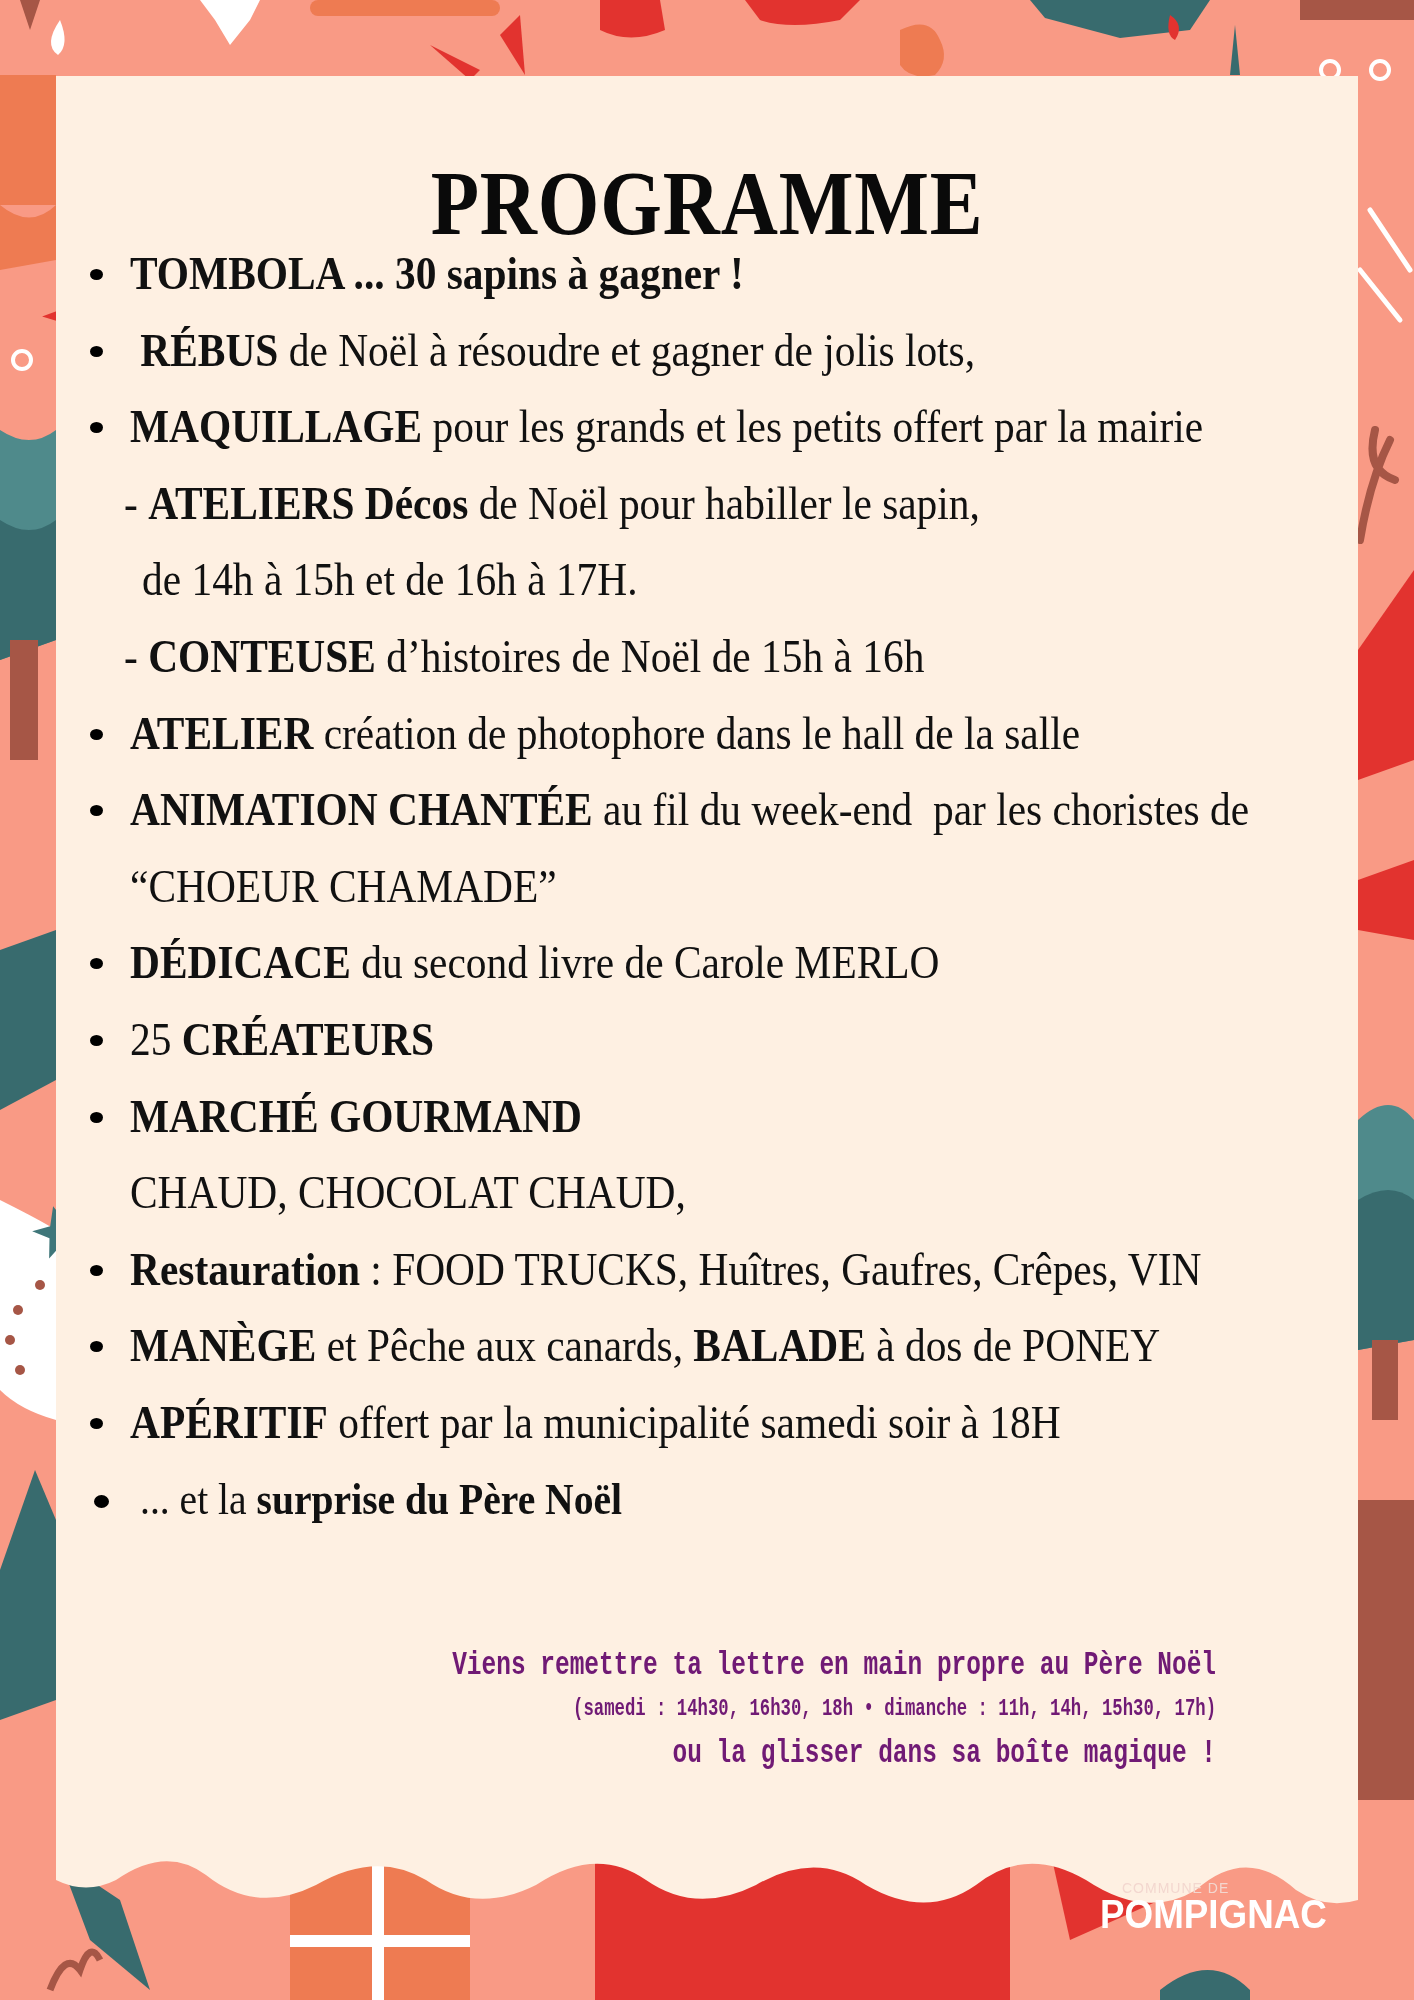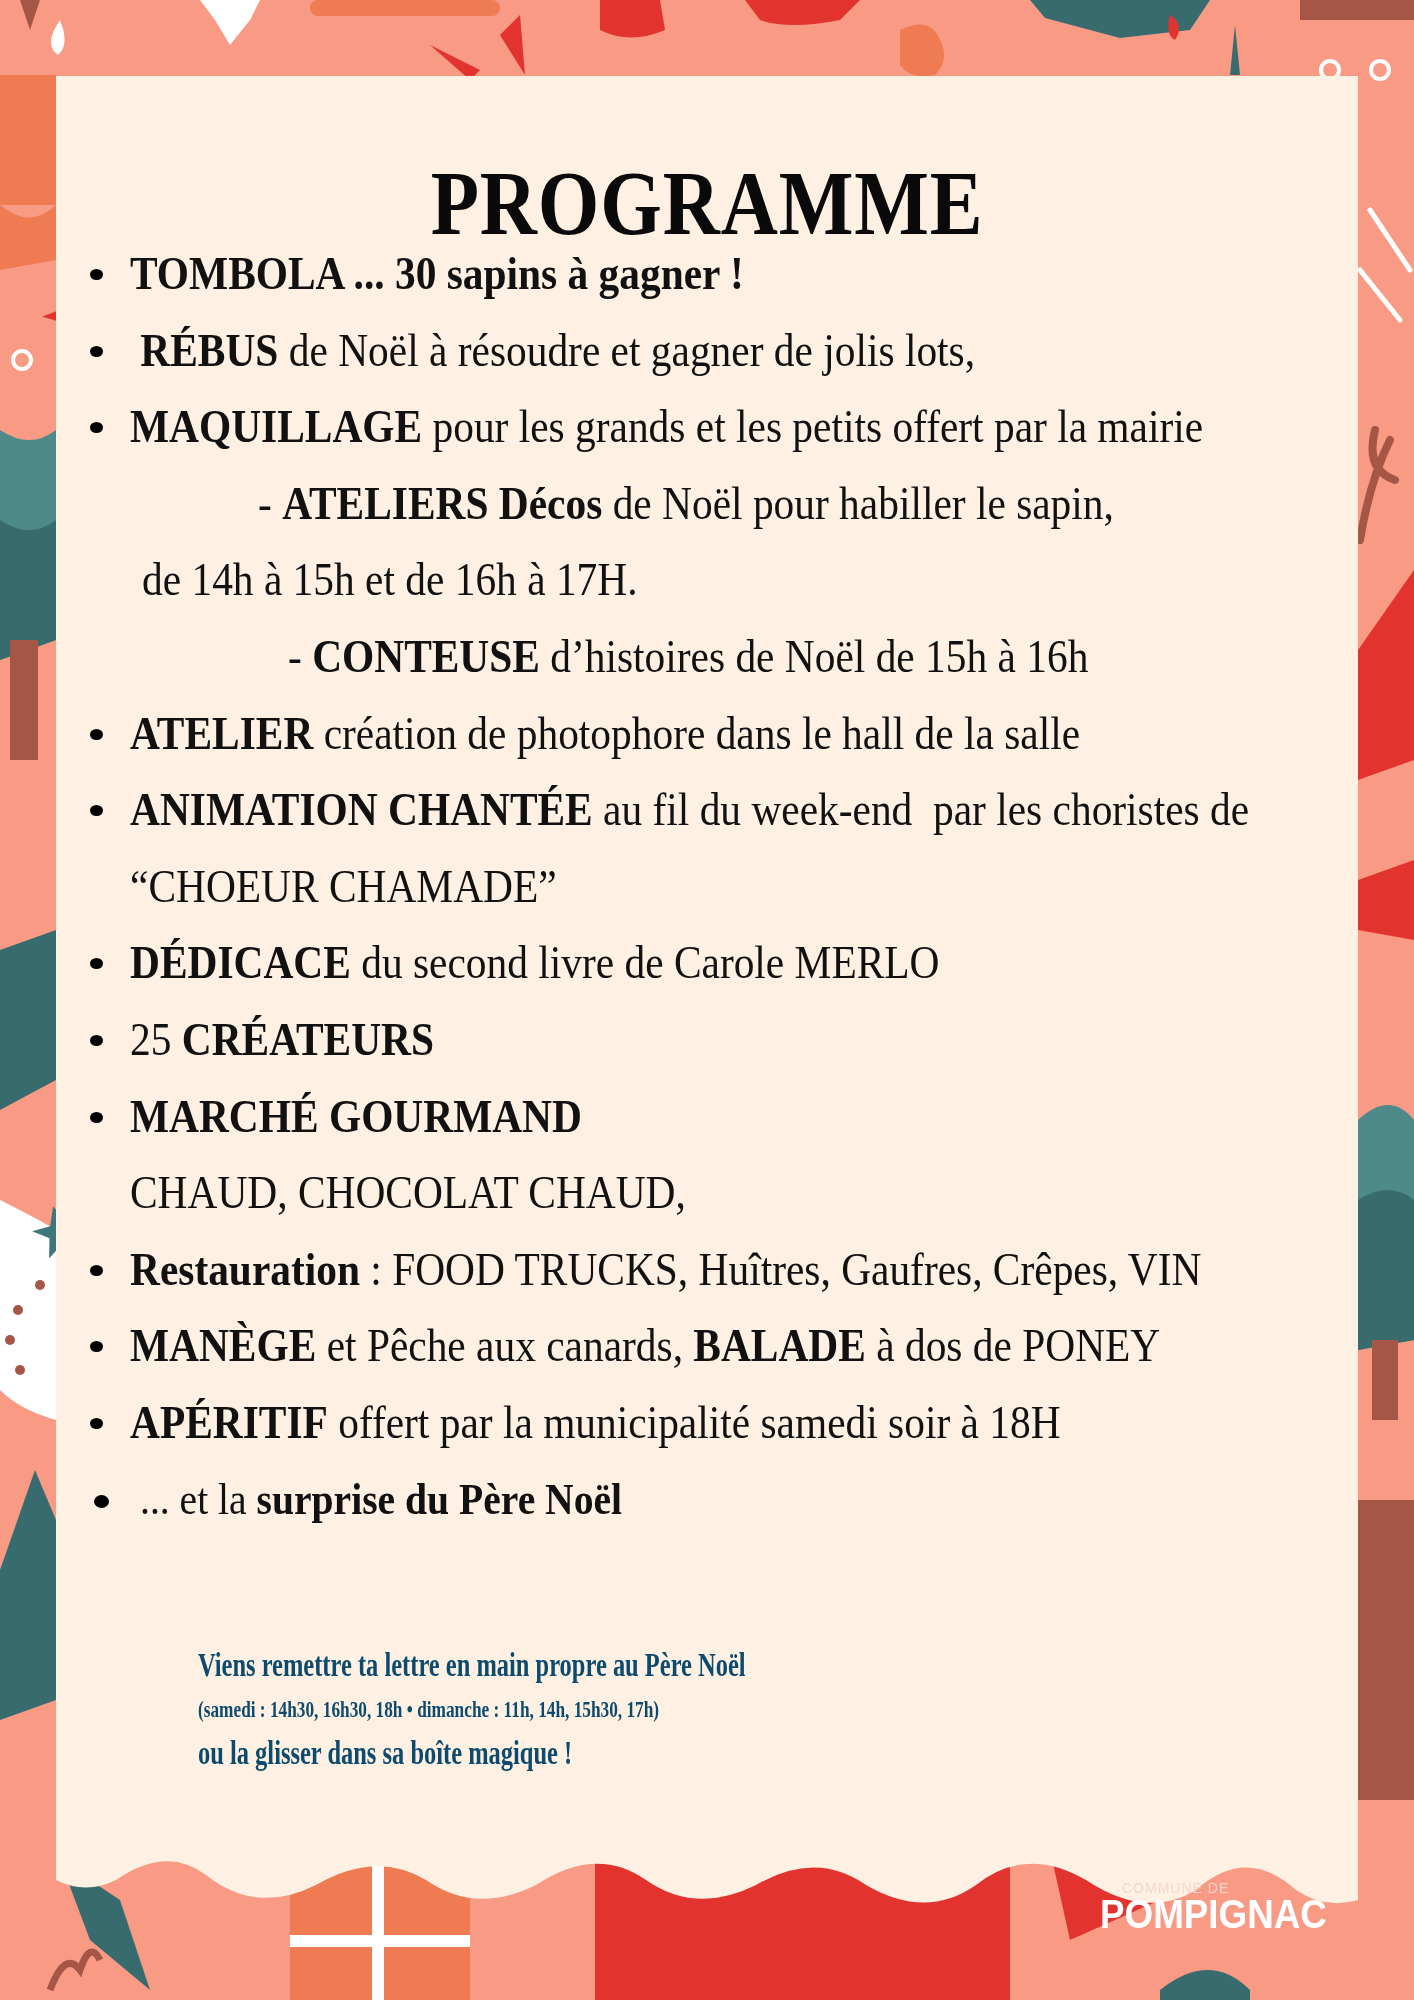--- a/index.html
+++ b/index.html
@@ -7,27 +7,27 @@
   .bg { position:absolute; inset:0; }
   .deco { position:absolute; }
   .panel { position:absolute; left:56px; top:76px; width:1302px; height:1770px; background:#fef0e2; }
   .wave { position:absolute; left:56px; top:1790px; width:1302px; height:120px; }
   .title { position:absolute; left:0; right:0; top:88px; text-align:center; font-family:"Liberation Serif", serif; font-weight:bold; font-size:92px; letter-spacing:1px; color:#0a0a0a; transform:scaleX(0.86); transform-origin:center; }
   ul.program { position:absolute; left:82px; top:236px; width:1260px; margin:0; padding:0; list-style:none; }
   .row { position:relative; height:76.6px; line-height:76.6px; font-family:"Liberation Serif", serif; font-size:46px; color:#111; white-space:nowrap; }
   .row .txt { display:inline-block; transform:scaleX(0.9); transform-origin:left center; }
   .row.bullet { padding-left:48px; }
   .row.bullet::before { content:""; position:absolute; left:8px; top:33px; width:13px; height:11px; border-radius:50%; background:#000; }
-  .row.indent { padding-left:42px;text-align:center; }
+  .row.indent { padding-left:42px; }
   .row.cont { padding-left:48px; }
   .row.cont2 { padding-left:60px; }
   .row.big { font-size:44px; }
   .row.big::before { width:15px; height:13px; left:12px; }
   b { font-weight:bold; }
-  .footer { position:absolute; left:0; right:0; top:1640px; text-align:left; font-family:Liberation Serif, serif; color:#0c4a6e; font-weight:bold; }
+  .footer { position:absolute; left:0; right:0; top:1640px; text-align:right; font-family:Liberation Mono, monospace; color:#701a75; font-weight:bold; }
   .footer .l1 { font-size:34px; transform:scaleX(0.72); line-height:50px; }
   .footer .l2 { font-size:24px; transform:scaleX(0.72); line-height:38px; }
   .footer .l3 { font-size:34px; transform:scaleX(0.72); line-height:50px; }
   .logo { position:absolute; left:1100px; top:1880px; color:#fff; font-family:"Liberation Sans", sans-serif; }
   .logo .small { font-size:14px; letter-spacing:1px; color:#f3d7cf; margin-left:22px; }
   .logo .big { font-size:40px; font-weight:bold; line-height:36px; transform:scaleX(0.92); transform-origin:left; }
 </style>
 </head>
 <body>
 

